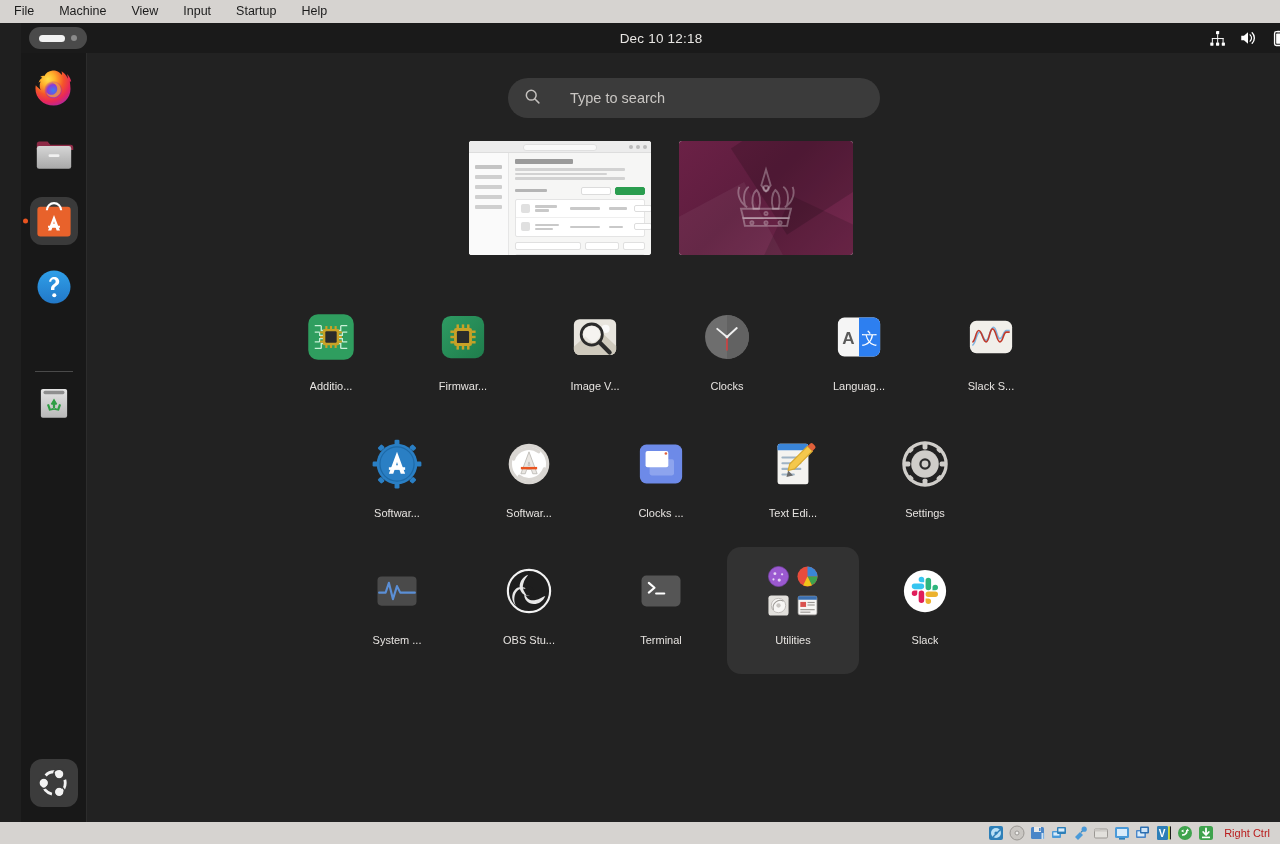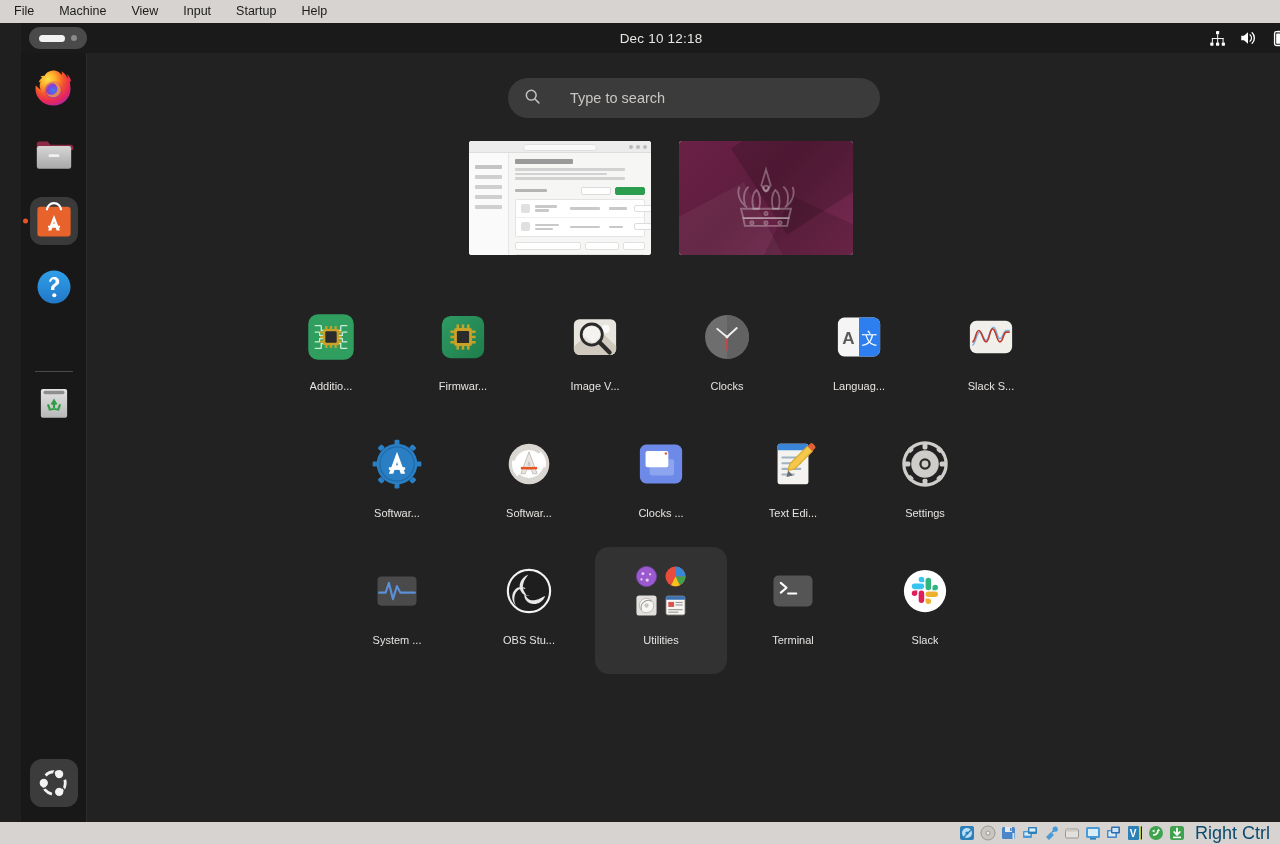--- a/index.html
+++ b/index.html
@@ -175,21 +175,21 @@
   }
 
   
   .vbox-status{
     position:absolute; top:822px; left:0; width:1280px; height:22px;
     background:#d6d3d0;
     display:flex; align-items:center; justify-content:flex-end;
     padding-right:10px; gap:5px;
   }
   .vbox-status .sicon{ width:16px; height:16px; display:block; }
-  .vbox-status .rc{ font-size:18px; color:#0c4a6e; margin-left:5px; }
+  .vbox-status .rc{ font-size:11px; color:#b91c1c; margin-left:5px; }
 </style>
 </head>
 <body>
 
 <div class="vbox-menubar">
   <div class="mi">File</div>
   <div class="mi">Machine</div>
   <div class="mi">View</div>
   <div class="mi">Input</div>
   <div class="mi">Startup</div>
@@ -673,20 +673,31 @@
             <circle cx="32" cy="32" r="26" fill="#1e1e1e" stroke="#f2f2f2" stroke-width="2.6"></circle>
             <path d="M31 12c-8 3-12 11-10 18 2 6 8 9 12 7-7-2-10-8-8-14 1-5 5-9 6-11z" fill="#e8e8e8"></path>
             <path d="M52 38c-3 8-12 12-19 9-6-3-8-9-6-13 1 7 7 11 13 9 5-1 9-4 12-5z" fill="#e8e8e8"></path>
             <path d="M16 50c-6-6-6-15-1-20 4-4 11-4 14 0-6-3-12 0-14 6-2 5-1 11 1 14z" fill="#e8e8e8"></path>
             <circle cx="32" cy="32" r="5.5" fill="#1e1e1e"></circle>
           </svg>
         </div>
         <div class="label">OBS Stu...</div>
       </div>
 
+      <div class="app">
+        <div class="iconbox">
+          <svg width="52" height="52" viewBox="0 0 64 64">
+            <rect x="8" y="13" width="48" height="38" rx="6" fill="#555555"></rect>
+            <path d="M17 22l7 6-7 6" fill="none" stroke="#ffffff" stroke-width="2.6" stroke-linecap="round" stroke-linejoin="round"></path>
+            <path d="M26 35h10" stroke="#ffffff" stroke-width="2.6" stroke-linecap="round"></path>
+          </svg>
+        </div>
+        <div class="label">Terminal</div>
+      </div>
+
       <div class="app selected">
         <div class="iconbox">
           <div class="folder-grid">
             <svg width="23" height="23" viewBox="0 0 32 32">
               <circle cx="16" cy="16" r="14" fill="#9b59d0"></circle>
               <circle cx="16" cy="16" r="14" fill="none" stroke="#7b43ad" stroke-width="1"></circle>
               <circle cx="11" cy="12" r="2" fill="#e6d5f5"></circle>
               <circle cx="21" cy="13" r="1.6" fill="#e6d5f5"></circle>
               <circle cx="17" cy="21" r="2.2" fill="#e6d5f5"></circle>
               <circle cx="9" cy="20" r="1.4" fill="#e6d5f5"></circle>
@@ -713,31 +724,20 @@
               <rect x="6" y="24.5" width="14" height="1.6" fill="#9b9894"></rect>
             </svg>
           </div>
         </div>
         <div class="label">Utilities</div>
       </div>
 
       <div class="app">
         <div class="iconbox">
           <svg width="52" height="52" viewBox="0 0 64 64">
-            <rect x="8" y="13" width="48" height="38" rx="6" fill="#555555"></rect>
-            <path d="M17 22l7 6-7 6" fill="none" stroke="#ffffff" stroke-width="2.6" stroke-linecap="round" stroke-linejoin="round"></path>
-            <path d="M26 35h10" stroke="#ffffff" stroke-width="2.6" stroke-linecap="round"></path>
-          </svg>
-        </div>
-        <div class="label">Terminal</div>
-      </div>
-
-      <div class="app">
-        <div class="iconbox">
-          <svg width="52" height="52" viewBox="0 0 64 64">
             <circle cx="32" cy="32" r="26" fill="#ffffff"></circle>
             <g>
               <path d="M22.5 34.8a3.4 3.4 0 11-3.4-3.4h3.4zM24.2 34.8a3.4 3.4 0 016.8 0v8.5a3.4 3.4 0 11-6.8 0z" fill="#e01e5a"></path>
               <path d="M27.6 21.2a3.4 3.4 0 113.4-3.4v3.4zM27.6 22.9a3.4 3.4 0 010 6.8h-8.5a3.4 3.4 0 110-6.8z" fill="#36c5f0"></path>
               <path d="M41.2 27.6a3.4 3.4 0 113.4 3.4h-3.4zM39.5 27.6a3.4 3.4 0 01-6.8 0v-8.5a3.4 3.4 0 116.8 0z" fill="#2eb67d"></path>
               <path d="M36.1 41.2a3.4 3.4 0 11-3.4 3.4v-3.4zM36.1 39.5a3.4 3.4 0 010-6.8h8.5a3.4 3.4 0 110 6.8z" fill="#ecb22e"></path>
             </g>
           </svg>
         </div>
         <div class="label">Slack</div>

